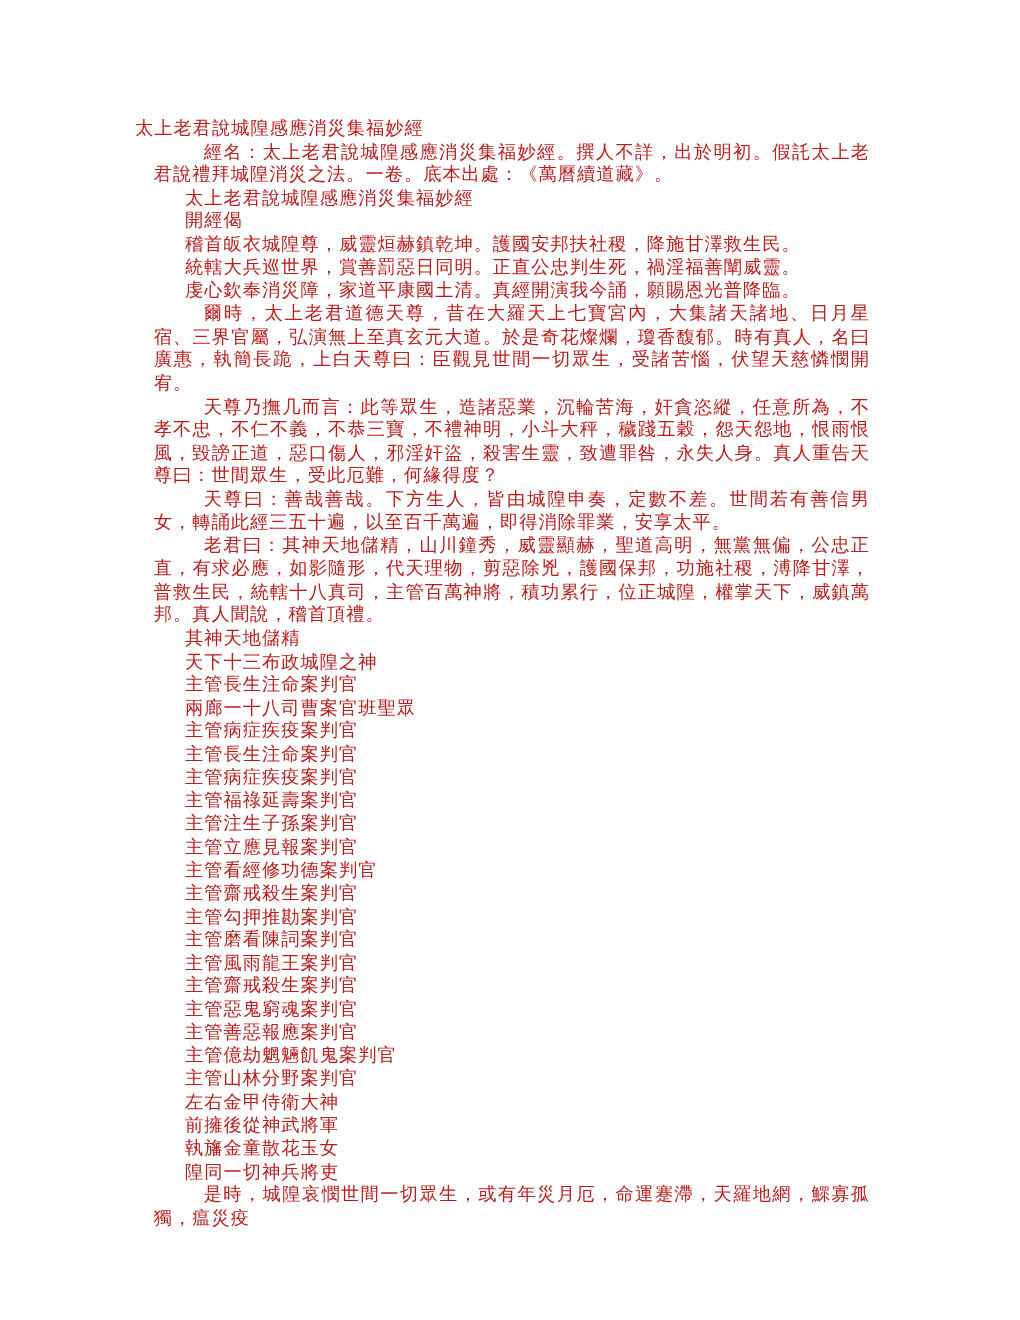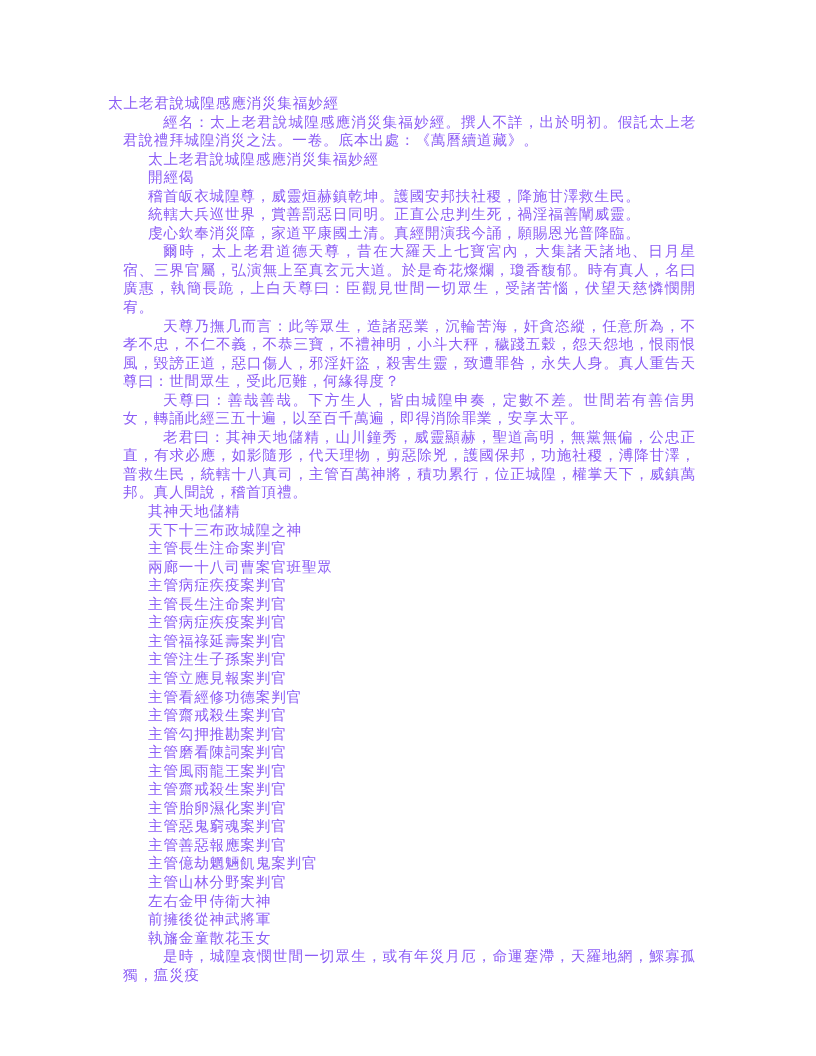--- a/index.html
+++ b/index.html
@@ -1,20 +1,20 @@
 <!DOCTYPE html>
 <html><head>
 <meta charset="utf-8">
 <style>
   html, body { margin: 0; padding: 0; background: #ffffff; }
   body { width: 816px; height: 1056px; position: relative; overflow: hidden; }
   .page {
     position: absolute; left: 108px; top: 94px; width: 588px;
     font-family: "DejaVu Serif", "Liberation Serif", serif;
-    font-size: 14.6px; line-height: 18.55px; color: #8b5cf6;
+    font-size: 14.6px; line-height: 18.55px; color: #b91c1c;
     letter-spacing: 0.8px;
   }
   .line { white-space: nowrap; }
   .para { text-indent: 40px; text-align: justify; text-align-last: left; margin-left: 15px; }
   .ind { padding-left: 40px; white-space: nowrap; }
 </style>
 </head>
 <body>
 
 <div class="page">
@@ -38,22 +38,22 @@
   <div class="ind">主管病症疾疫案判官</div>
   <div class="ind">主管福祿延壽案判官</div>
   <div class="ind">主管注生子孫案判官</div>
   <div class="ind">主管立應見報案判官</div>
   <div class="ind">主管看經修功德案判官</div>
   <div class="ind">主管齋戒殺生案判官</div>
   <div class="ind">主管勾押推勘案判官</div>
   <div class="ind">主管磨看陳詞案判官</div>
   <div class="ind">主管風雨龍王案判官</div>
   <div class="ind">主管齋戒殺生案判官</div>
-  <div class="ind">主管胎卵濕化案判官</div>
   <div class="ind">主管惡鬼窮魂案判官</div>
   <div class="ind">主管善惡報應案判官</div>
   <div class="ind">主管億劫魍魎飢鬼案判官</div>
   <div class="ind">主管山林分野案判官</div>
   <div class="ind">左右金甲侍衛大神</div>
   <div class="ind">前擁後從神武將軍</div>
   <div class="ind">執旛金童散花玉女</div>
+  <div class="ind">隍同一切神兵將吏</div>
   <div class="para">是時，城隍哀憫世間一切眾生，或有年災月厄，命運蹇滯，天羅地網，鰥寡孤獨，瘟災疫</div>
 </div>
 
 </body></html>

